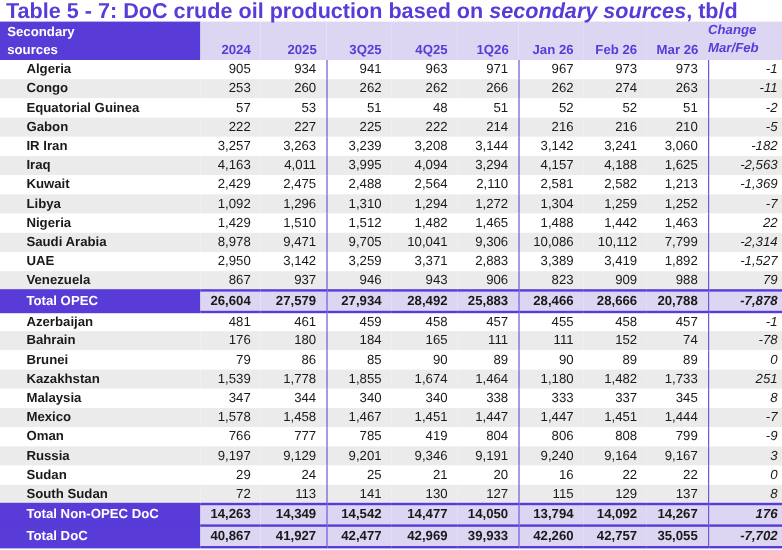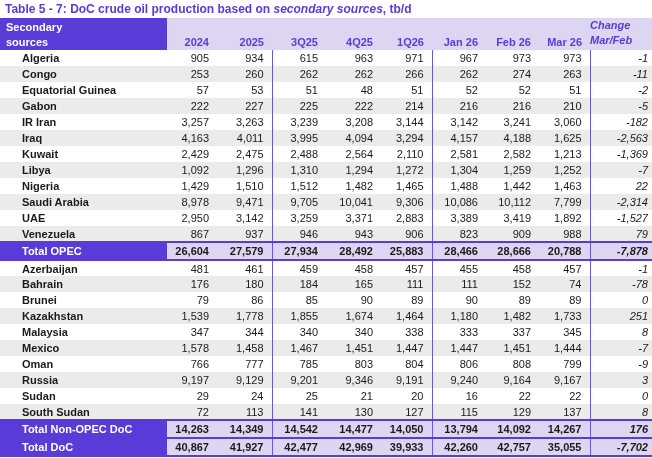--- a/index.html
+++ b/index.html
@@ -10,21 +10,21 @@
     --ink:#1a1a1a;
   }
   *{box-sizing:border-box;margin:0;padding:0;}
   html,body{background:#fff;}
   .page{
     width:652px;height:458px;overflow:hidden;background:#fff;
     font-family:"Liberation Sans","DejaVu Sans",sans-serif;color:var(--ink);
   }
   .title{
     height:18px;line-height:18px;padding-left:5px;
-    font-size:12px;font-weight:bold;color:var(--purple);white-space:nowrap;
+    font-size:18px;font-weight:bold;color:var(--purple);white-space:nowrap;
   }
   .title .it{font-style:italic;}
   table{
     width:652px;table-layout:fixed;border-collapse:collapse;
     font-size:11px;
   }
   thead th{height:20px;font-weight:bold;}
   th.hlbl{
     background:var(--purple);color:#fff;text-align:left;vertical-align:top;
     padding:2px 0 0 6px;
@@ -89,21 +89,21 @@
             <div>Change
 Mar/Feb</div>
           </th>
       </tr>
     </thead>
     <tbody>
         <tr class="even">
           <td class="lbl">Algeria</td>
           <td class="num c0">905</td>
           <td class="num c1">934</td>
-          <td class="num c2">615</td>
+          <td class="num c2">941</td>
           <td class="num c3">963</td>
           <td class="num c4">971</td>
           <td class="num c5">967</td>
           <td class="num c6">973</td>
           <td class="num c7">973</td>
           <td class="chg">-1</td>
         </tr>
         <tr class="odd">
           <td class="lbl">Congo</td>
           <td class="num c0">253</td>
@@ -318,21 +318,21 @@
           <td class="num c5">1,447</td>
           <td class="num c6">1,451</td>
           <td class="num c7">1,444</td>
           <td class="chg">-7</td>
         </tr>
         <tr class="even">
           <td class="lbl">Oman</td>
           <td class="num c0">766</td>
           <td class="num c1">777</td>
           <td class="num c2">785</td>
-          <td class="num c3">803</td>
+          <td class="num c3">419</td>
           <td class="num c4">804</td>
           <td class="num c5">806</td>
           <td class="num c6">808</td>
           <td class="num c7">799</td>
           <td class="chg">-9</td>
         </tr>
         <tr class="odd">
           <td class="lbl">Russia</td>
           <td class="num c0">9,197</td>
           <td class="num c1">9,129</td>

